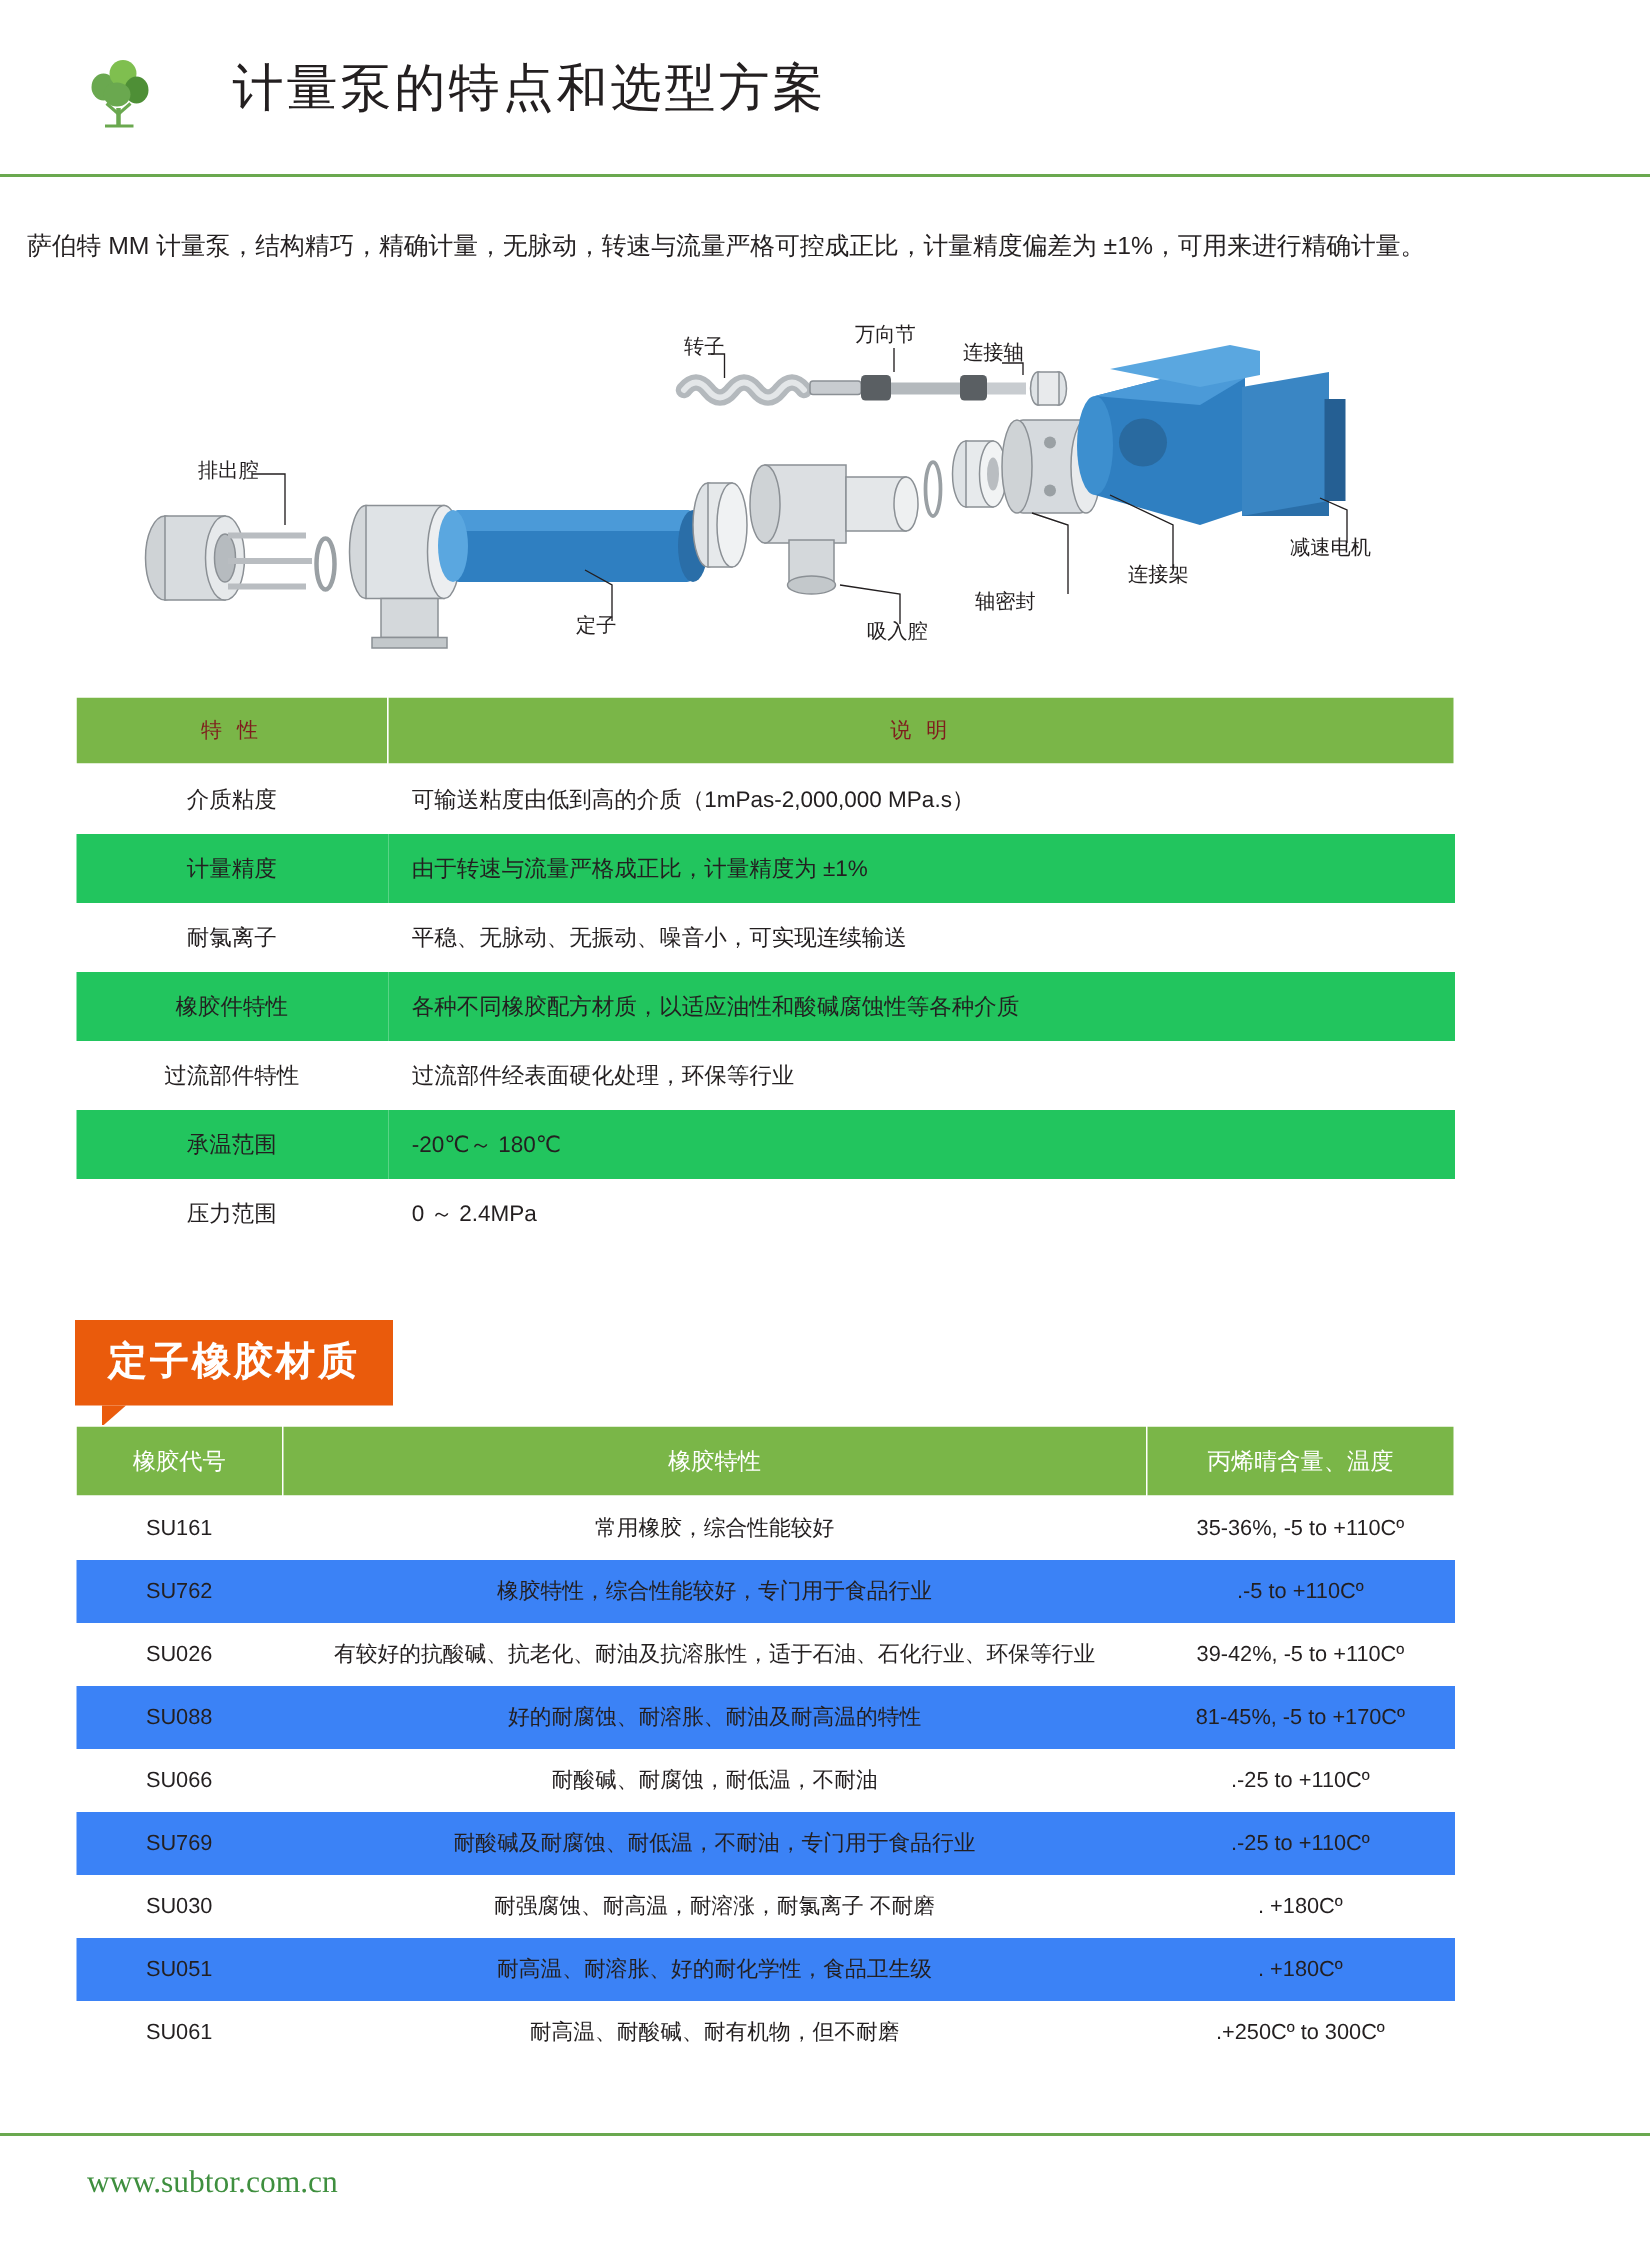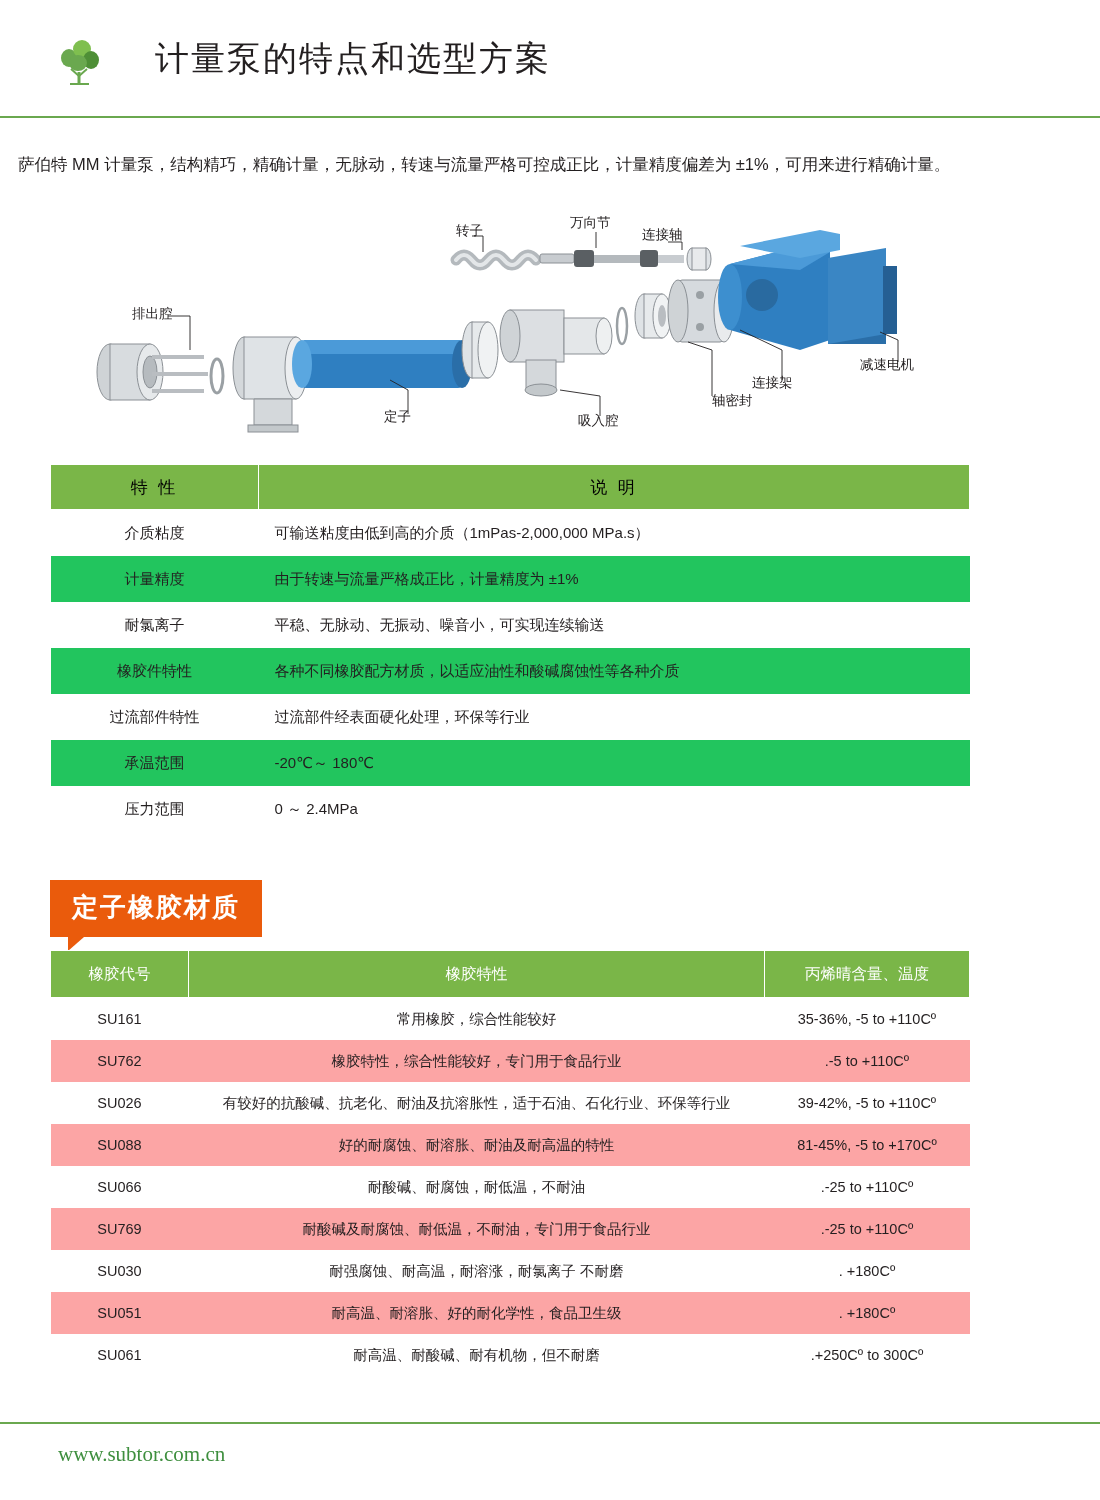--- a/index.html
+++ b/index.html
@@ -41,21 +41,21 @@
     position:absolute;font-size:13.5px;color:#231f20;white-space:nowrap;
   }
   
   .tbl{
     position:absolute;border-collapse:collapse;
   }
   #features-table{
     left:50px;top:464px;width:920px;
   }
   #features-table th{
-    background:#7ab648;color:#000000;font-size:17px;font-weight:normal;
+    background:#7ab648;color:#7f1d1d;font-size:14px;font-weight:normal;
     letter-spacing:3px;height:42px;border:1px solid #ffffff;
   }
   #features-table th.c1{width:205px;}
   #features-table td{
     height:44px;font-size:15px;border:none;
   }
   #features-table td.c1{
     width:205px;text-align:center;color:#231f20;
   }
   #features-table td.c2{
@@ -87,21 +87,21 @@
     height:44px;border:1px solid #ffffff;
   }
   #rubber-table th.r1{width:136px;}
   #rubber-table th.r2{width:580px;}
   #rubber-table th.r3{width:204px;}
   #rubber-table td{
     font-size:14.5px;color:#231f20;text-align:center;
     padding:9px 6px;line-height:24px;
   }
   #rubber-table td.r2{padding-left:14px;padding-right:14px;}
-  #rubber-table tr.alt td{background:#fca5a5;}
+  #rubber-table tr.alt td{background:#3b82f6;}
   #rubber-table tr.norm td{background:#ffffff;}
   
   .footer{
     position:absolute;left:0;bottom:0;width:1100px;height:78px;
     border-top:2px solid #6aa84f;box-sizing:border-box;
   }
   .footer-url{
     position:absolute;left:58px;top:18px;
     font-size:21px;color:#3f8f3f;
     font-family:"Liberation Serif","DejaVu Serif",serif;
@@ -230,21 +230,21 @@
       <path d="M858 162 L858 140 L840 132"></path>
     </g>
   </svg>
 
   <div class="dlabel" style="left:416px;top:22px;">转子</div>
   <div class="dlabel" style="left:530px;top:14px;">万向节</div>
   <div class="dlabel" style="left:602px;top:26px;">连接轴</div>
   <div class="dlabel" style="left:92px;top:105px;">排出腔</div>
   <div class="dlabel" style="left:344px;top:208px;">定子</div>
   <div class="dlabel" style="left:538px;top:212px;">吸入腔</div>
-  <div class="dlabel" style="left:672px;top:192px;text-align:center;">轴密封</div>
+  <div class="dlabel" style="left:610px;top:192px;text-align:center;">轴密封</div>
   <div class="dlabel" style="left:712px;top:174px;">连接架</div>
   <div class="dlabel" style="left:820px;top:156px;">减速电机</div>
 </div>
 
 <table class="tbl" id="features-table">
   <thead>
     <tr>
       <th class="c1">特 性</th>
       <th>说 明</th>
     </tr>

